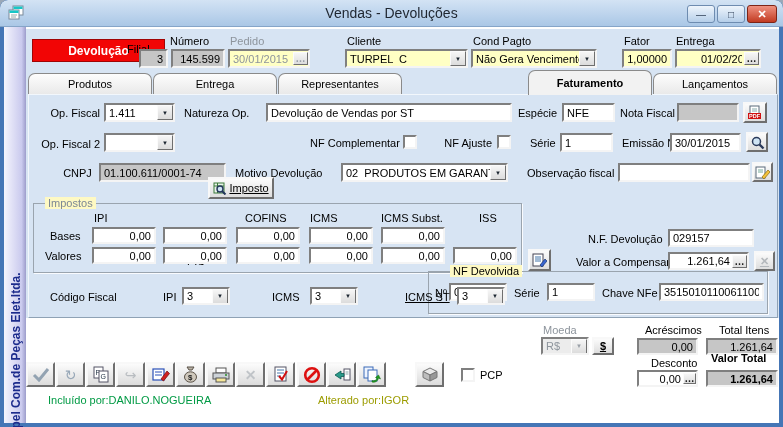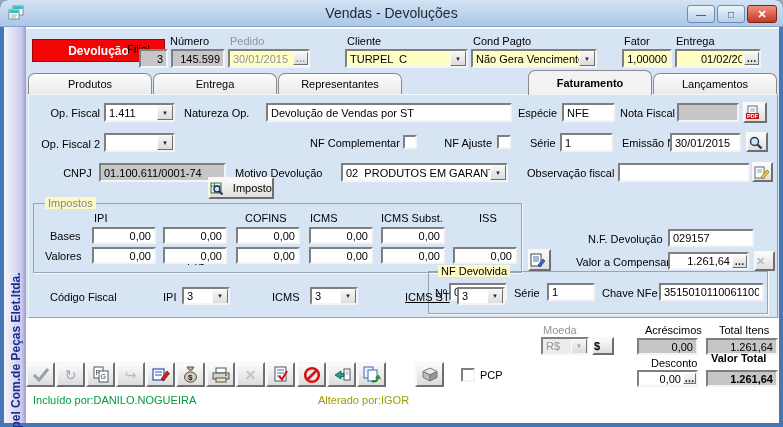--- a/index.html
+++ b/index.html
@@ -33,22 +33,22 @@
   .combo .fv{flex:1;}
   .ca{width:16px;height:15px;flex:0 0 16px;background:linear-gradient(#f6f6f6,#dcdcdc);
     border:1px solid;border-color:#fbfbfb #6f6f6f #6f6f6f #fbfbfb;display:flex;align-items:center;justify-content:center;
     font-size:6px;color:#1c2630;}
   .dots{width:15px;height:13px;background:linear-gradient(#f6f6f6,#dcdcdc);border:1px solid;
     border-color:#fbfbfb #6f6f6f #6f6f6f #fbfbfb;display:flex;align-items:center;justify-content:center;
     font-size:10px;font-weight:bold;color:#222;margin-left:2px;flex:0 0 15px;}
   .chk{position:absolute;width:14px;height:14px;background:#fff;border:2px solid;
     border-color:#7f7f7f #f4f4f4 #f4f4f4 #7f7f7f;}
   .btn{position:absolute;background:linear-gradient(#fbfbfb,#dedede);border:2px solid;
-    border-color:#f8f8f8 #6f6f6f #6f6f6f #f8f8f8;display:flex;align-items:center;justify-content:space-between;
-    font-size:11px;color:#000;cursor:pointer;}
+    border-color:#f8f8f8 #6f6f6f #6f6f6f #f8f8f8;display:flex;align-items:center;justify-content:center;
+    font-size:11px;color:#000;cursor:pointer;text-decoration:underline;}
   .tab{position:absolute;top:73px;height:21px;width:124px;background:linear-gradient(#fdfdfd,#e9e9e9);
     border:1px solid #8a8a8a;border-bottom:none;border-radius:7px 7px 0 0;display:flex;align-items:center;
     justify-content:center;font-size:11px;cursor:pointer;}
   .tab.active{top:70px;height:25px;font-weight:bold;background:#f2f2f2;z-index:6;}
   .panel{position:absolute;left:28px;top:94px;width:750px;height:224px;background:#d7e4f3;
     border:1px solid;border-color:#f2f7fc #8fa2b5 #8fa2b5 #f2f7fc;z-index:1;}
   .grp{position:absolute;border:1px solid #9aa4ae;box-shadow:1px 1px 0 rgba(255,255,255,.85);z-index:2;}
   .legend{position:absolute;font-size:11px;background:#fef9c3;padding:0 3px;z-index:3;white-space:nowrap;}
   .badge{position:absolute;left:32px;top:39px;width:133px;height:23px;background:#f20505;color:#fff;
     font-weight:bold;font-size:12px;display:flex;align-items:center;justify-content:center;border:1px solid #a00404;}
@@ -292,21 +292,21 @@
   <div class="lb z2" style="left:576px;top:256px;">Valor a Compensar</div>
   <div class="fld combo z2" style="left:668px;top:252px;width:81px;height:18px;">
     <span class="fv" style="flex:1;text-align:right;">1.261,64</span>
     <span class="dots">…</span>
   </div>
   <div class="btn z2" style="left:754px;top:251px;width:21px;height:20px;color:#b4b8bc;font-weight:bold;">
     <span>✕</span>
   </div>
 
   <div class="grp" style="left:428px;top:271px;width:340px;height:43px;"></div>
-  <div class="legend" style="left:438px;top:265px;">NF Devolvida</div>
+  <div class="legend" style="left:450px;top:265px;">NF Devolvida</div>
   <div class="lb z2" style="left:435px;top:287px;">Nº</div>
   <div class="fld z2" style="left:449px;top:283px;width:58px;height:18px;">
       <span class="fv">029157</span>
     </div>
   <div class="lb z2" style="left:514px;top:287px;">Série</div>
   <div class="fld z2" style="left:547px;top:283px;width:48px;height:18px;">
       <span class="fv">1</span>
     </div>
   <div class="lb z2" style="left:602px;top:287px;">Chave NFe</div>
   <div class="fld z2" style="left:659px;top:283px;width:105px;height:18px;">
@@ -454,16 +454,16 @@
         <svg width="18" height="17">
           <path d="M9 2 L16 5.5 L9 9 L2 5.5 Z" fill="#e9e9e9" stroke="#777"></path>
           <path d="M2 5.5 L2 11.5 L9 15 L9 9 Z" fill="#bdbdbd" stroke="#777"></path>
           <path d="M16 5.5 L16 11.5 L9 15 L9 9 Z" fill="#989898" stroke="#777"></path>
         </svg>
       </span>
   </div>
   <div class="chk" style="left:461px;top:368px;"></div>
   <div class="lb" style="left:480px;top:369px;">PCP</div>
 
-  <div class="lb" style="left:33px;top:394px;color:#009a44;">Incluído por:DANILO.NOGUEIRA</div>
+  <div class="lb" style="left:48px;top:394px;color:#009a44;">Incluído por:DANILO.NOGUEIRA</div>
   <div class="lb" style="left:318px;top:394px;color:#9c9c00;">Alterado por:IGOR</div>
 
 </div>
 
 </body></html>

